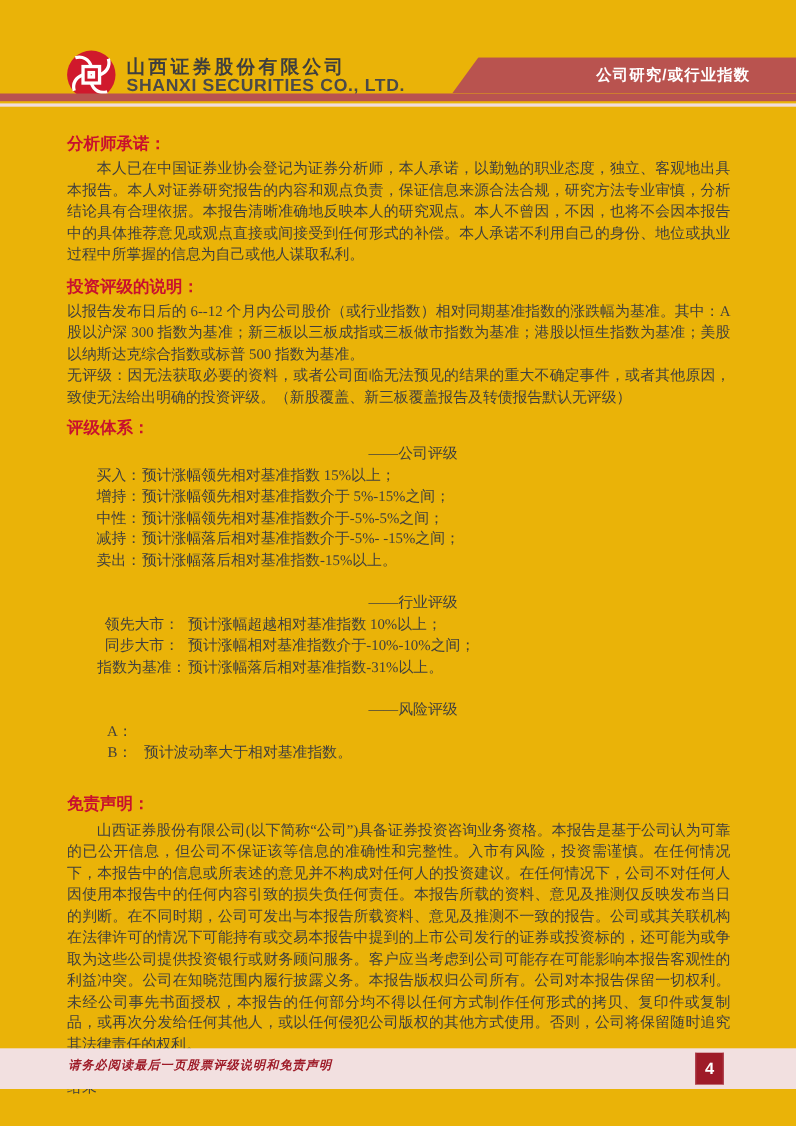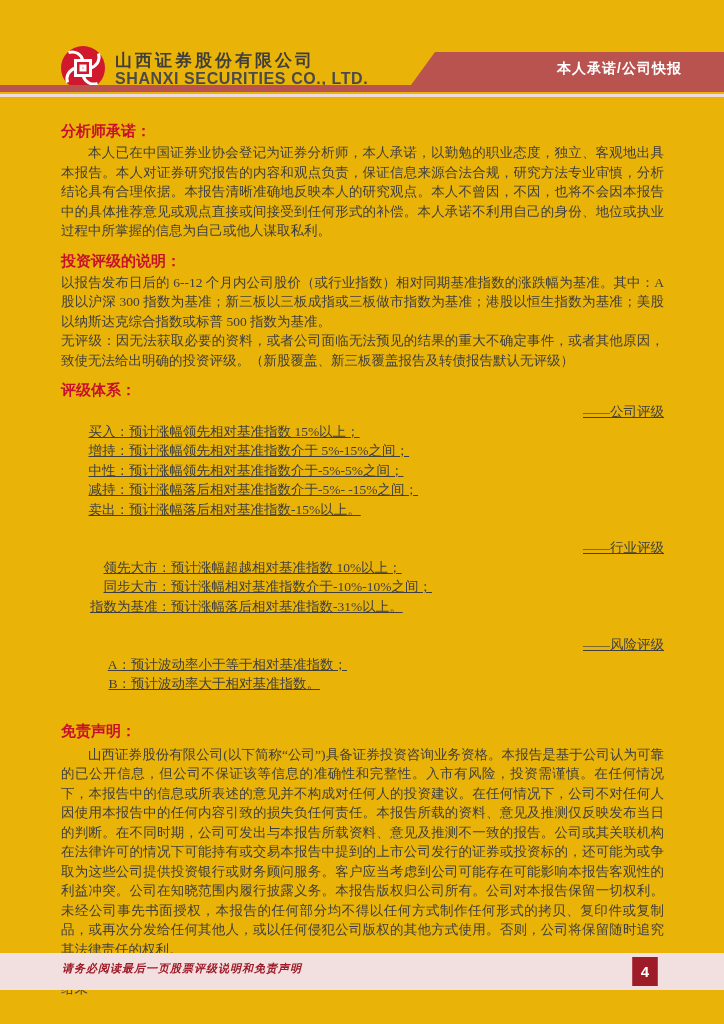--- a/index.html
+++ b/index.html
@@ -40,21 +40,21 @@
     position:absolute; left:61px; top:122px; width:603px;
     font-size:13.5px; line-height:19.5px; text-align:justify; color:#3f3f3f;
   }
   .section-heading {
     font-family:"Liberation Sans", sans-serif;
     font-size:15px; font-weight:bold; color:#c8102e; line-height:17px;
     margin-bottom:4px; text-align:left;
   }
   .section { margin-bottom:11px; }
   .para-indent { text-indent:2em; }
-  .rating-block { margin-left:26px; text-align:right;text-decoration:underline; }
+  .rating-block { margin-left:26px; text-align:center; }
   .rating-group { margin-bottom:19px; }
   .rating-group:last-child { margin-bottom:0; }
   .group-title { line-height:19.5px; }
   .rating-line { display:flex; line-height:19.5px; }
   .rating-line .rl { flex:0 0 auto; }
   .w-co  .rl { min-width:42px; }
   .w-ind .rl { min-width:84px; }
   .w-rsk .rl { min-width:44px; }
   .disclaimer-section { margin-top:28px; }
   .disclaimer-section .section-heading { margin-bottom:6px; }
@@ -96,21 +96,21 @@
         <path d="M15.5 23 C9 25 5.5 31 7.5 37.5"></path>
       </g>
     </svg>
     <div class="company-names">
       <div class="company-name-zh">山西证券股份有限公司</div>
       <div class="company-name-en">SHANXI SECURITIES CO., LTD.</div>
     </div>
   </div>
 
   <div class="banner">
-    <span class="banner-label">本人承诺/公司快报</span>
+    <span class="banner-label">公司研究/或行业指数</span>
   </div>
   <div class="red-bar"></div>
   <div class="pink-line"></div>
 
   <div class="content">
 
     <div class="section">
       <div class="section-heading">分析师承诺：</div>
       <div class="para-indent">本人已在中国证券业协会登记为证券分析师，本人承诺，以勤勉的职业态度，独立、客观地出具本报告。本人对证券研究报告的内容和观点负责，保证信息来源合法合规，研究方法专业审慎，分析结论具有合理依据。本报告清晰准确地反映本人的研究观点。本人不曾因，不因，也将不会因本报告中的具体推荐意见或观点直接或间接受到任何形式的补偿。本人承诺不利用自己的身份、地位或执业过程中所掌握的信息为自己或他人谋取私利。</div>
     </div>
@@ -163,21 +163,20 @@
           <div class="rating-line">
             <span class="rl">指数为基准：</span>
             <span>预计涨幅落后相对基准指数-31%以上。</span>
           </div>
         </div>
 
         <div class="rating-group w-rsk">
           <div class="group-title">——风险评级</div>
           <div class="rating-line">
             <span class="rl">A：</span>
-            <span>预计波动率小于等于相对基准指数；</span>
           </div>
           <div class="rating-line">
             <span class="rl">B：</span>
             <span>预计波动率大于相对基准指数。</span>
           </div>
         </div>
 
       </div>
     </div>
 

